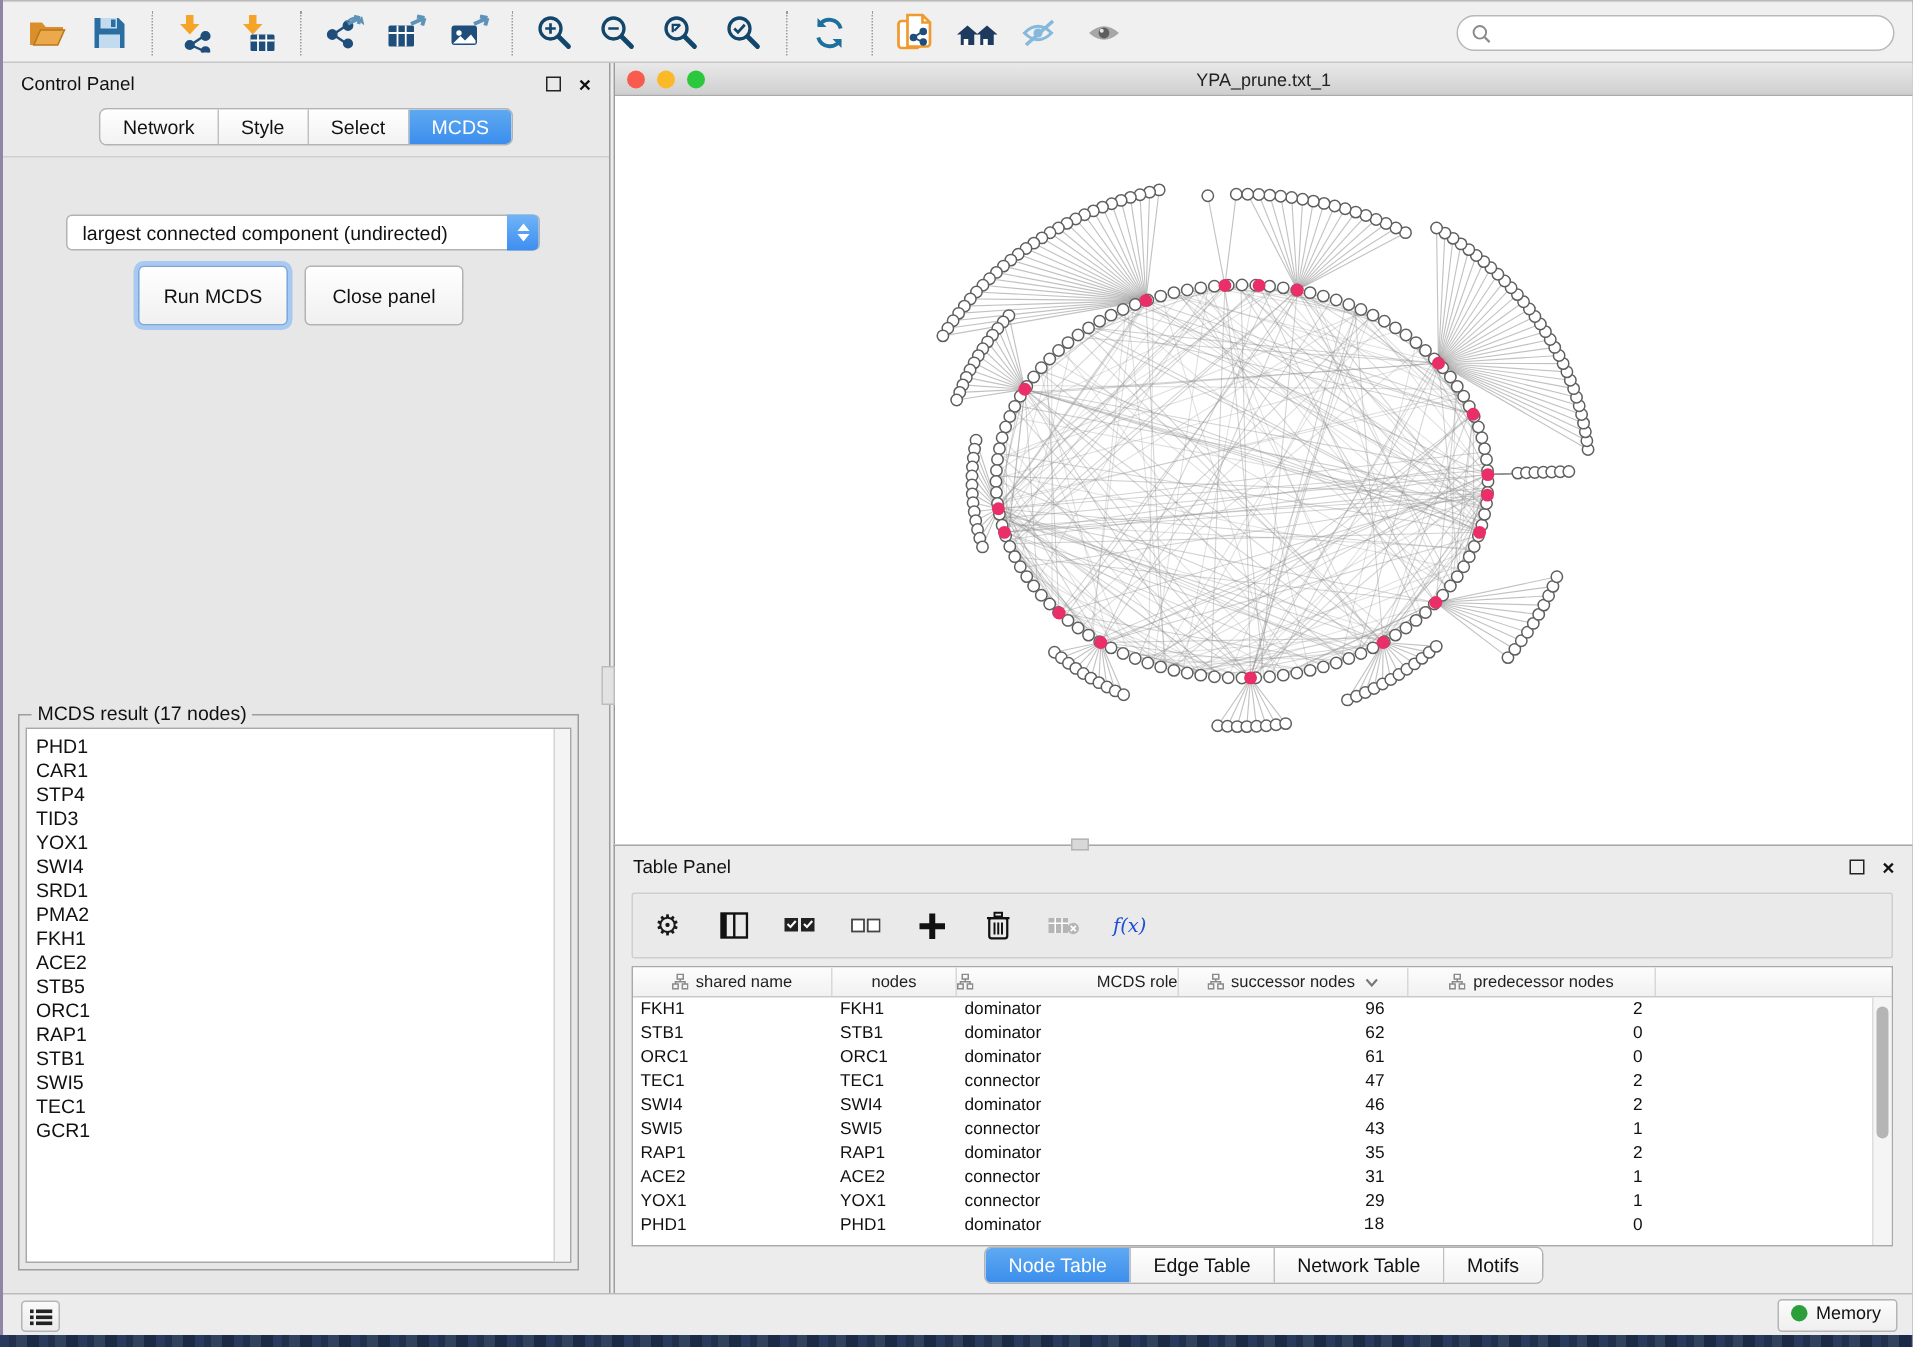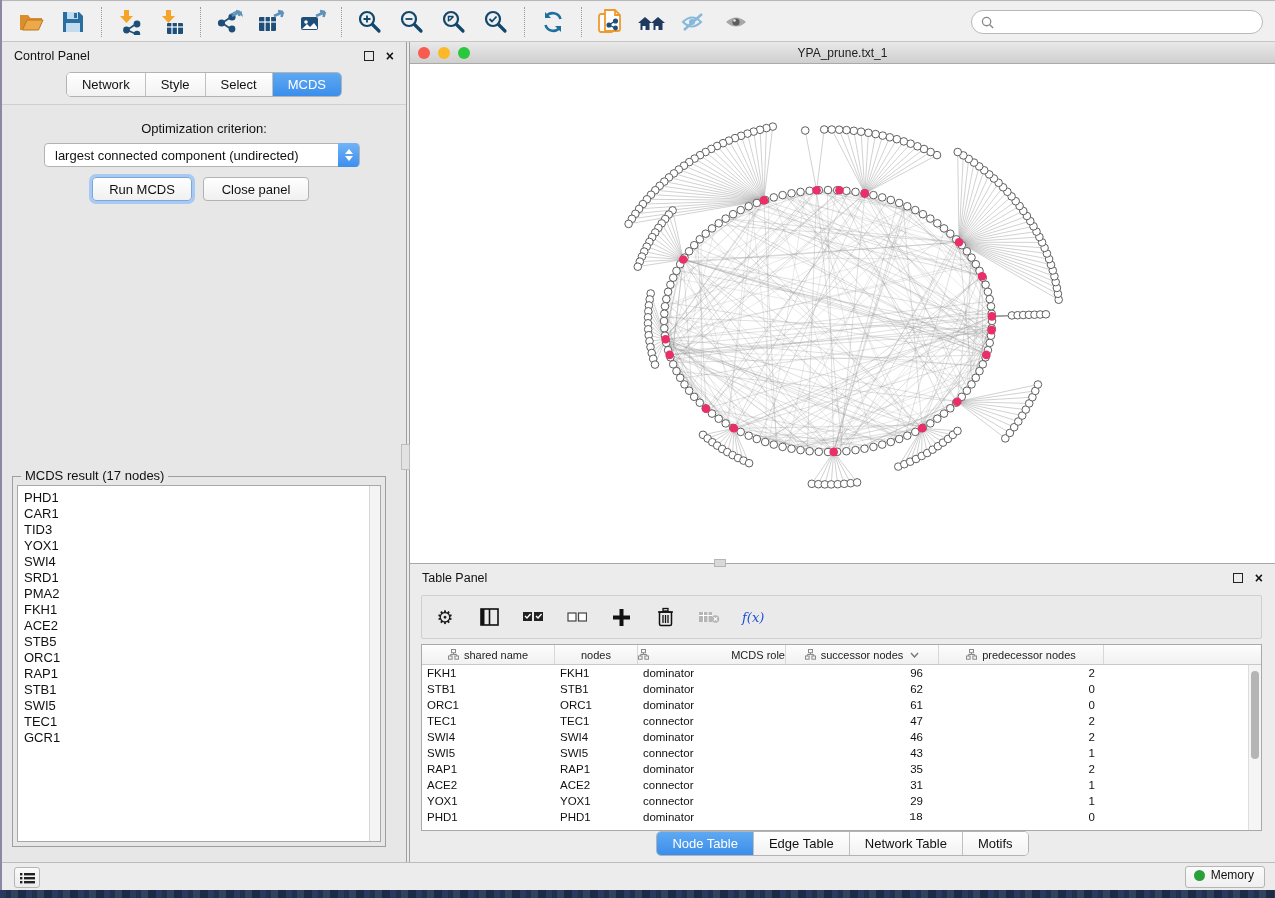--- a/index.html
+++ b/index.html
@@ -32,21 +32,21 @@
   .seg:last-child { border-right:none; }
   .seg.active { background:linear-gradient(#5fa9f2,#3b8eec); color:#fff; }
   .cp-content { position:absolute; left:0; right:0; top:62px; bottom:0; background:#e7e7e7; border-top:1px solid #d0d0d0; }
   .opt-label { text-align:center; margin-top:16px; font-size:13px; color:#111; }
   .dropdown { position:absolute; left:42px; top:38px; width:316px; height:24px; background:#fff; border:1px solid #b3b3b3;
     border-radius:4px; display:flex; align-items:center; font-size:13px; color:#111; padding-left:10px; cursor:pointer; }
   .dropdown .dd-cap { position:absolute; right:0; top:-1px; bottom:-1px; width:21px; border-radius:0 4px 4px 0;
     background:linear-gradient(#71b4f7,#3d8ef0); display:flex; flex-direction:column; align-items:center; justify-content:center; gap:2px; }
   .dd-cap .tri-up { width:0;height:0;border-left:4px solid transparent;border-right:4px solid transparent;border-bottom:5px solid #fff; }
   .dd-cap .tri-dn { width:0;height:0;border-left:4px solid transparent;border-right:4px solid transparent;border-top:5px solid #fff; }
-  .btn { position:absolute; height:24px; background:linear-gradient(#ffffff,#f0f0f0); border:1px solid #b3b3b3; border-radius:4px;
+  .btn { position:absolute; height:40px; background:linear-gradient(#ffffff,#f0f0f0); border:1px solid #b3b3b3; border-radius:4px;
     font-size:13px; color:#111; display:flex; align-items:center; justify-content:center; cursor:pointer; font-family:inherit; }
   .btn.focus-ring { box-shadow:0 0 0 3px #a8c9f2; border-color:#7aa8dc; }
   .groupbox { position:absolute; left:10px; width:374px; top:371px; height:371px; border:1px solid #9e9e9e; background:#e7e7e7; }
   .groupbox .gb-label { position:absolute; top:-9px; left:8px; background:#e7e7e7; padding:0 4px; font-size:13px; color:#111; }
   .gb-list { position:absolute; left:4px; right:4px; top:8px; bottom:4px; background:#fff; border:1px solid #a8a8a8; overflow:hidden; }
   .gb-scroll { position:absolute; right:0; top:0; bottom:0; width:11px; background:#f4f4f4; border-left:1px solid #d6d6d6; }
   .gb-items { padding:4px 0 0 6px; }
   .gb-items div { font-size:13px; line-height:16px; color:#111; }
 
   
@@ -268,36 +268,36 @@
     </div>
     <div class="seg-row">
       <div class="seg-group">
           <div class="seg">Network</div>
           <div class="seg">Style</div>
           <div class="seg">Select</div>
           <div class="seg active">MCDS</div>
         </div>
     </div>
     <div class="cp-content">
-      <div class="opt-label">Optimization criterion:</div>
       <div class="dropdown">
         <span>largest connected component (undirected)</span>
         <span class="dd-cap">
             <span class="tri-up"></span>
             <span class="tri-dn"></span>
           </span>
       </div>
       <button class="btn focus-ring" style="left:90px; top:72px; width:100px;">Run MCDS</button>
       <button class="btn" style="left:201px; top:72px; width:106px;">Close panel</button>
       <div class="groupbox">
         <span class="gb-label">MCDS result (17 nodes)</span>
         <div class="gb-list">
           <div class="gb-items">
               <div>PHD1</div>
               <div>CAR1</div>
+              <div>STP4</div>
               <div>TID3</div>
               <div>YOX1</div>
               <div>SWI4</div>
               <div>SRD1</div>
               <div>PMA2</div>
               <div>FKH1</div>
               <div>ACE2</div>
               <div>STB5</div>
               <div>ORC1</div>
               <div>RAP1</div>

